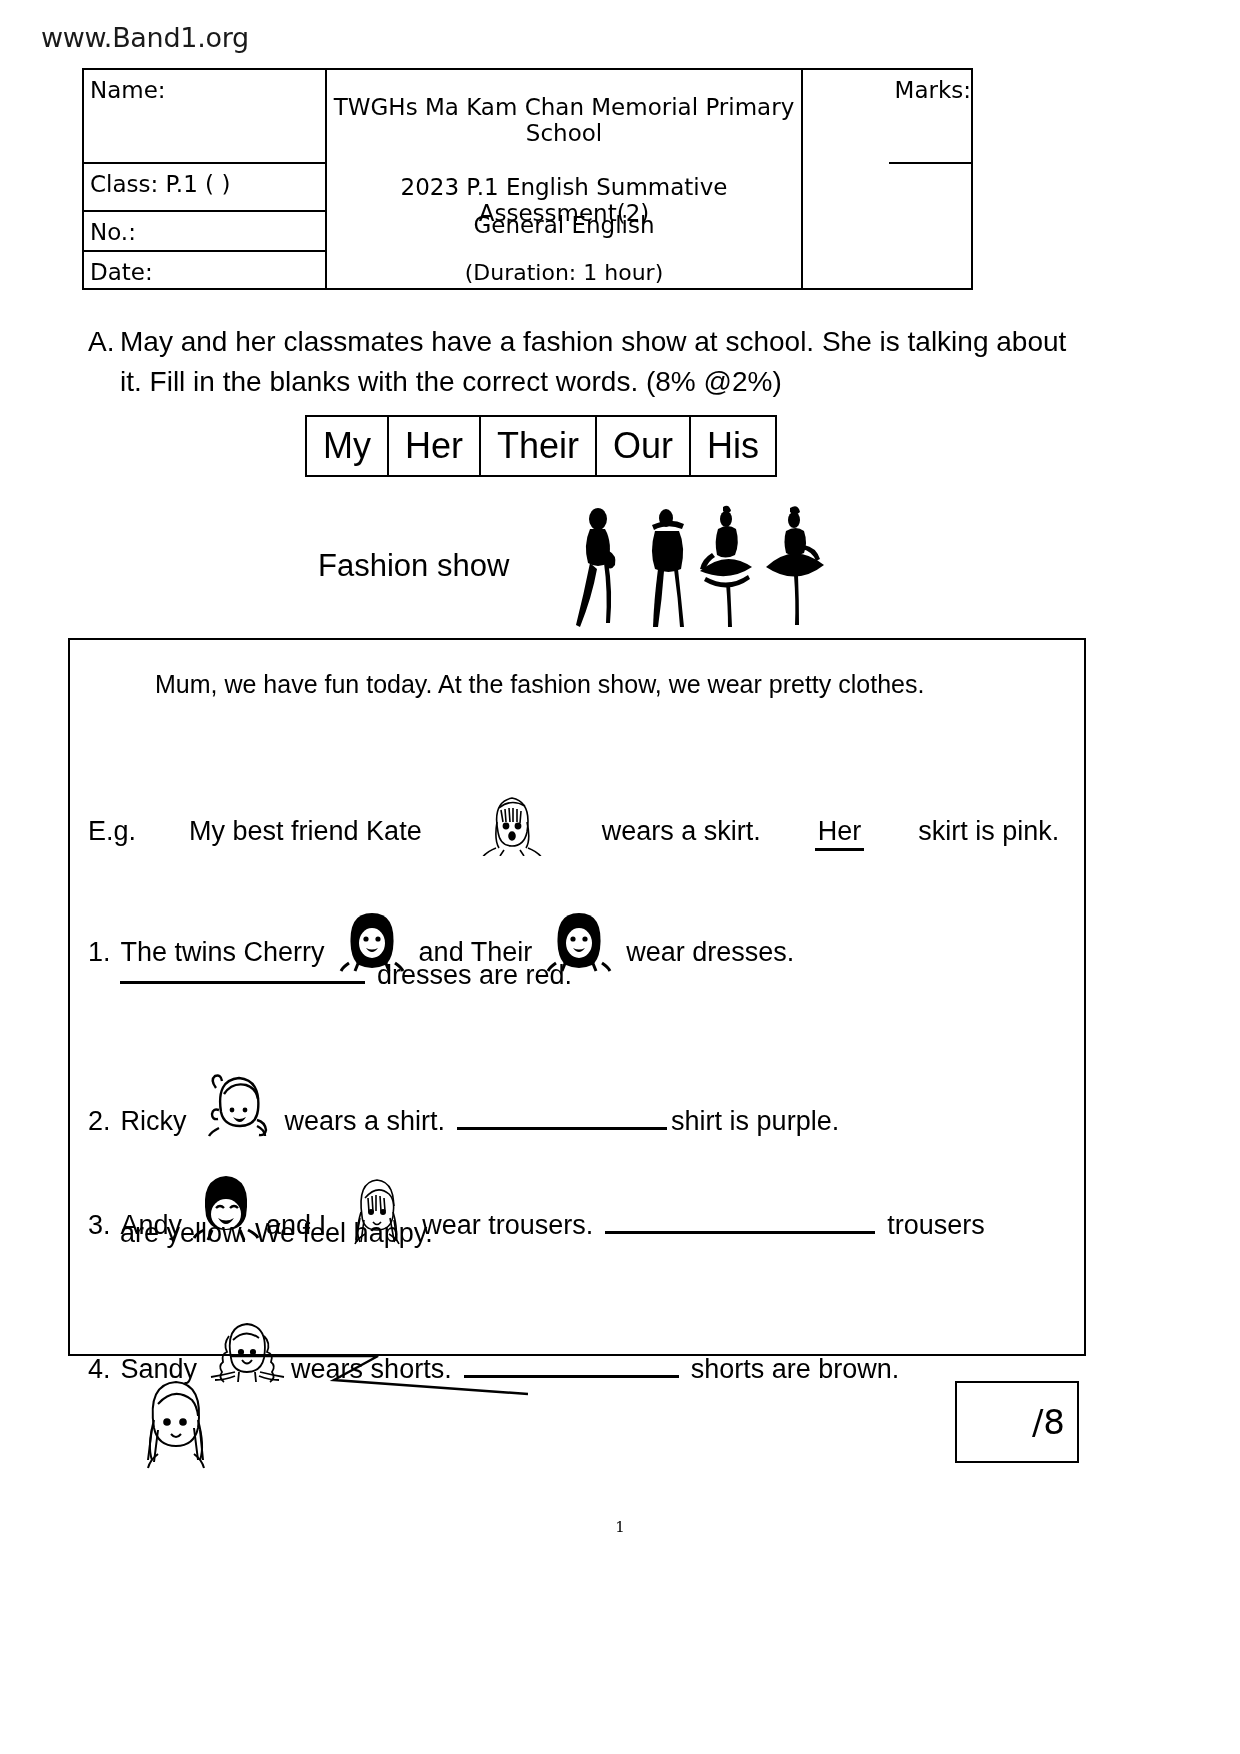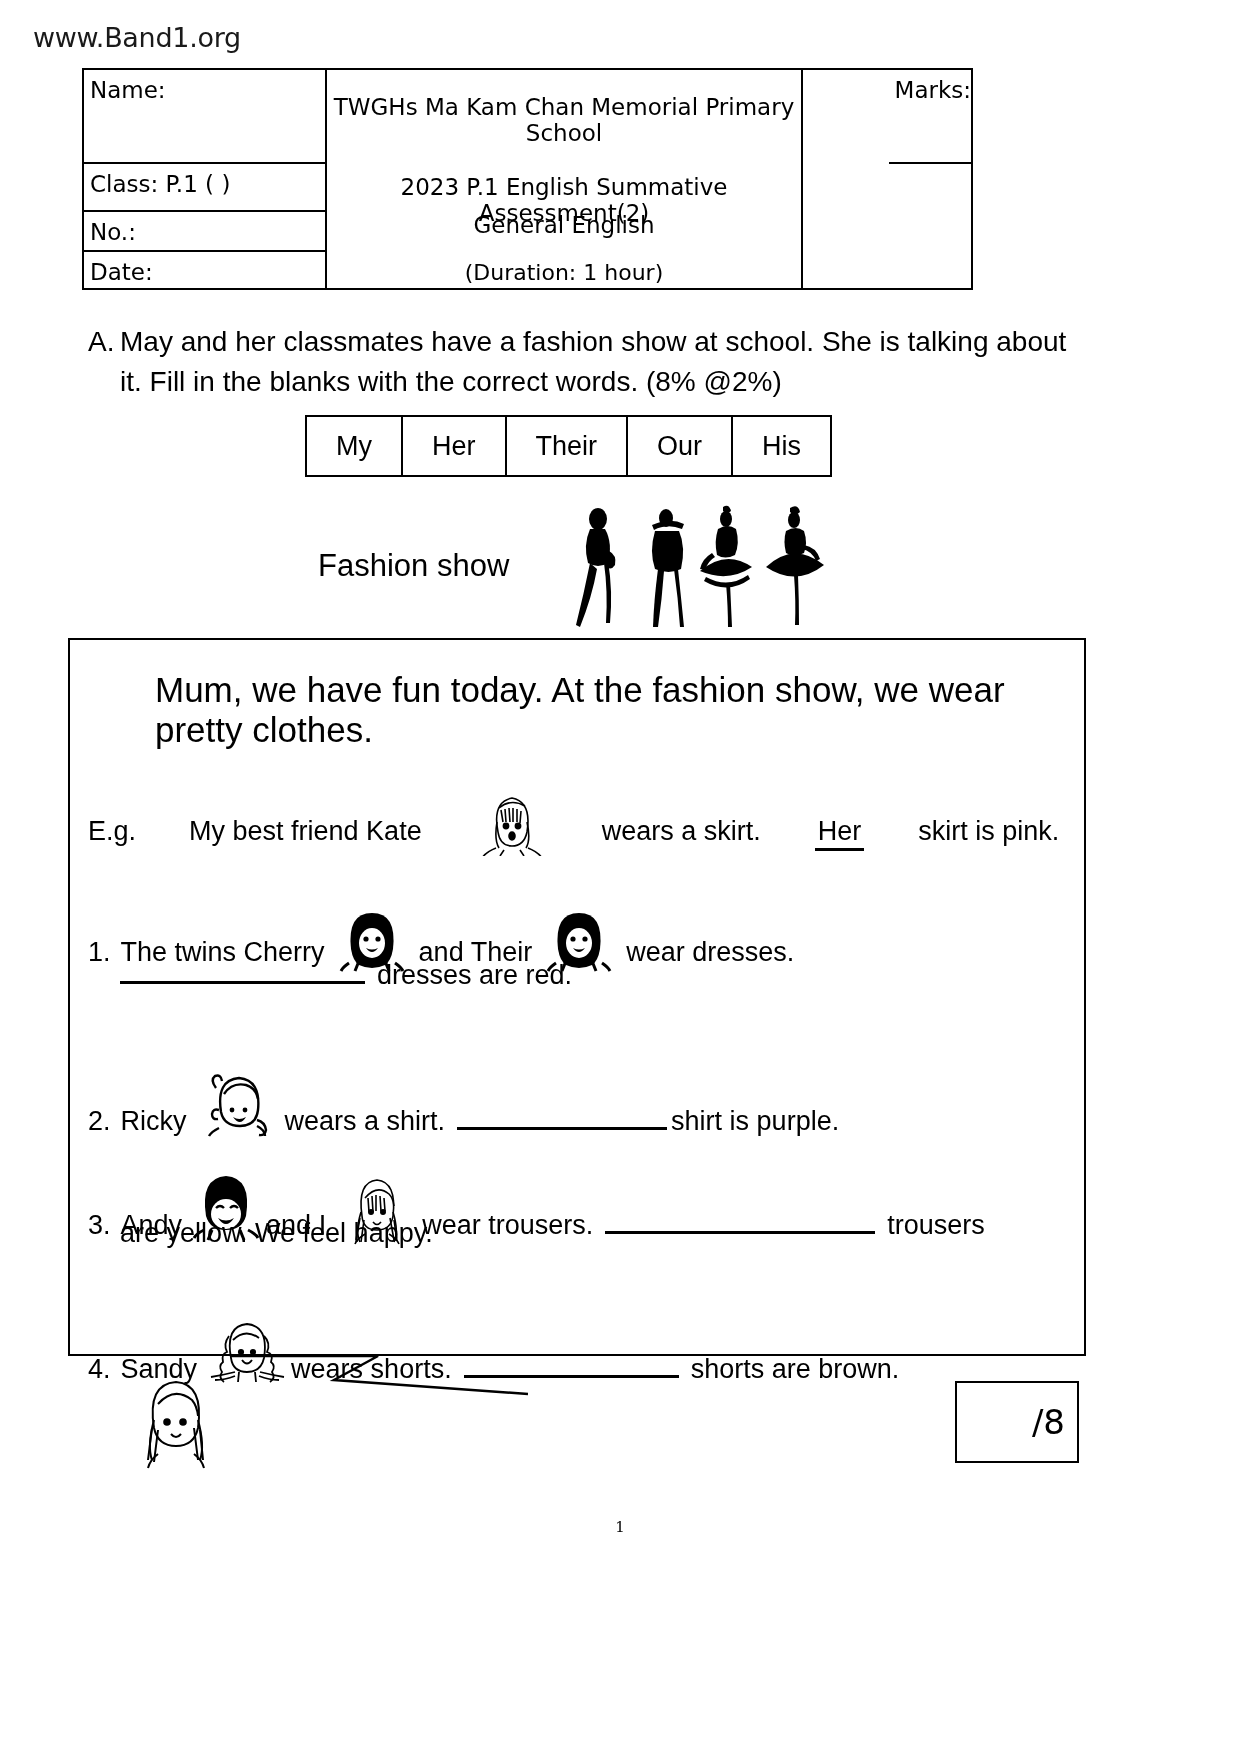--- a/index.html
+++ b/index.html
@@ -12,21 +12,21 @@
     height: 1754px;
     position: relative;
     font-family: "Liberation Sans", sans-serif;
     color: #000000;
     overflow: hidden;
   }
 
   
   .watermark {
     position: absolute;
-    left: 33px;
+    left: 41px;
     top: 22px;
     font-size: 27px;
     font-family: "DejaVu Sans", sans-serif;
     letter-spacing: -0.3px;
     color: #1a1a1a;
   }
 
   
   .header-table {
     position: absolute;
@@ -103,22 +103,22 @@
     border-right: none;
     display: flex;
     height: 58px;
   }
   .wb-cell {
     border-right: 2px solid #000;
     box-sizing: border-box;
     display: flex;
     align-items: center;
     justify-content: center;
-    font-size: 27px;
-    padding: 0 29px;
+    font-size: 36px;
+    padding: 0 16px;
     min-width: 70px;
   }
 
   
   .fashion-label {
     position: absolute;
     left: 318px;
     top: 548px;
     font-size: 31px;
   }
@@ -145,21 +145,21 @@
     left: 230px;
     top: 1354px;
     width: 300px;
     height: 48px;
   }
 
   .intro-line {
     position: absolute;
     left: 85px;
     top: 30px;
-    font-size: 35px;
+    font-size: 25px;
   }
 
   .q-line {
     position: absolute;
     font-size: 27px;
     white-space: nowrap;
     display: flex;
     align-items: baseline;
   }
   .q-num { display: inline-block; }

